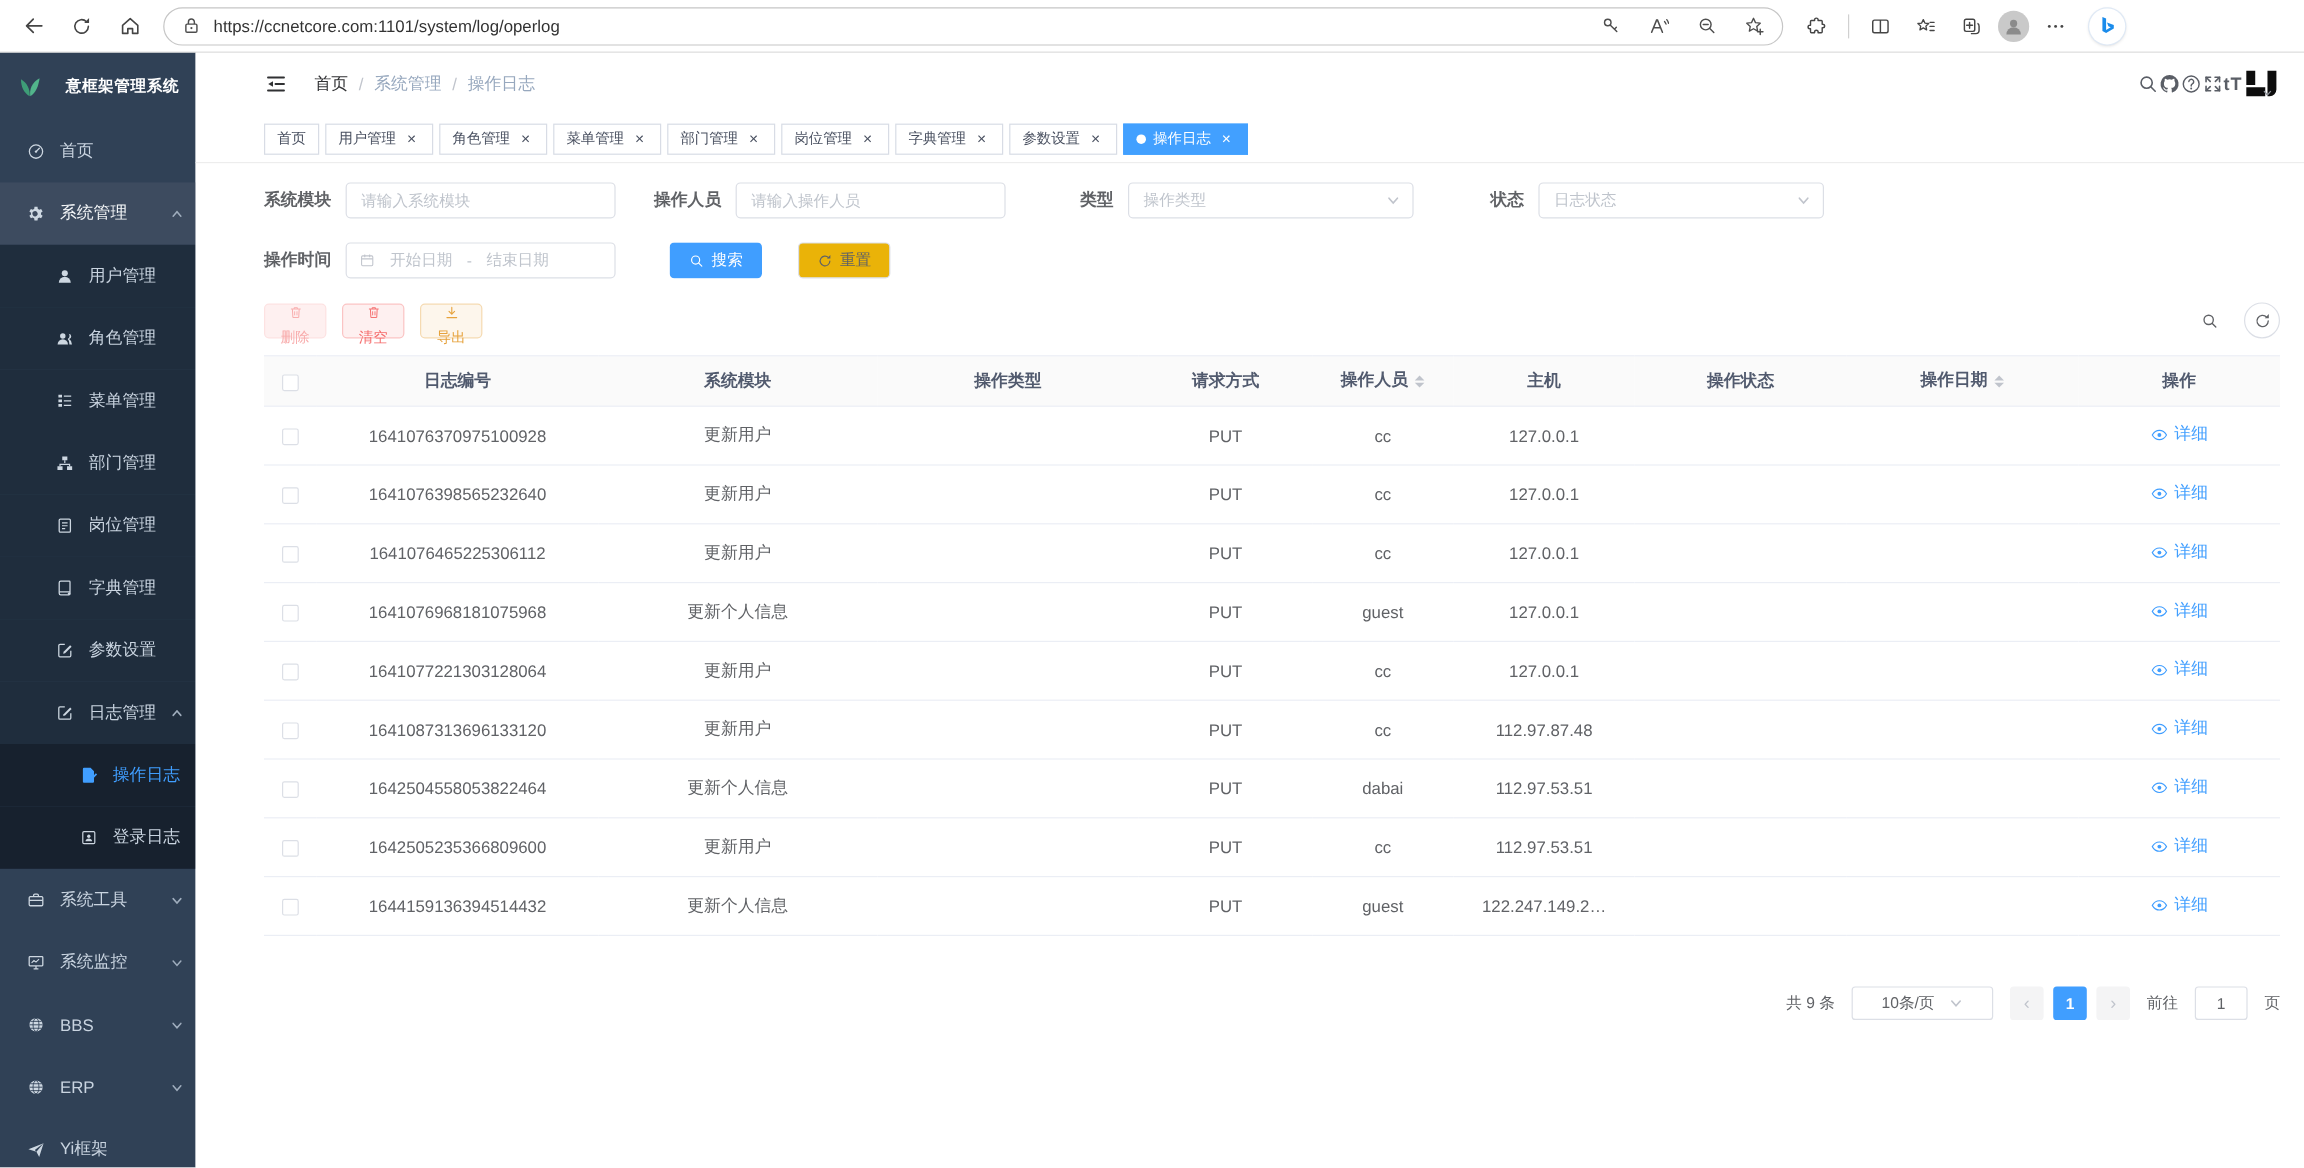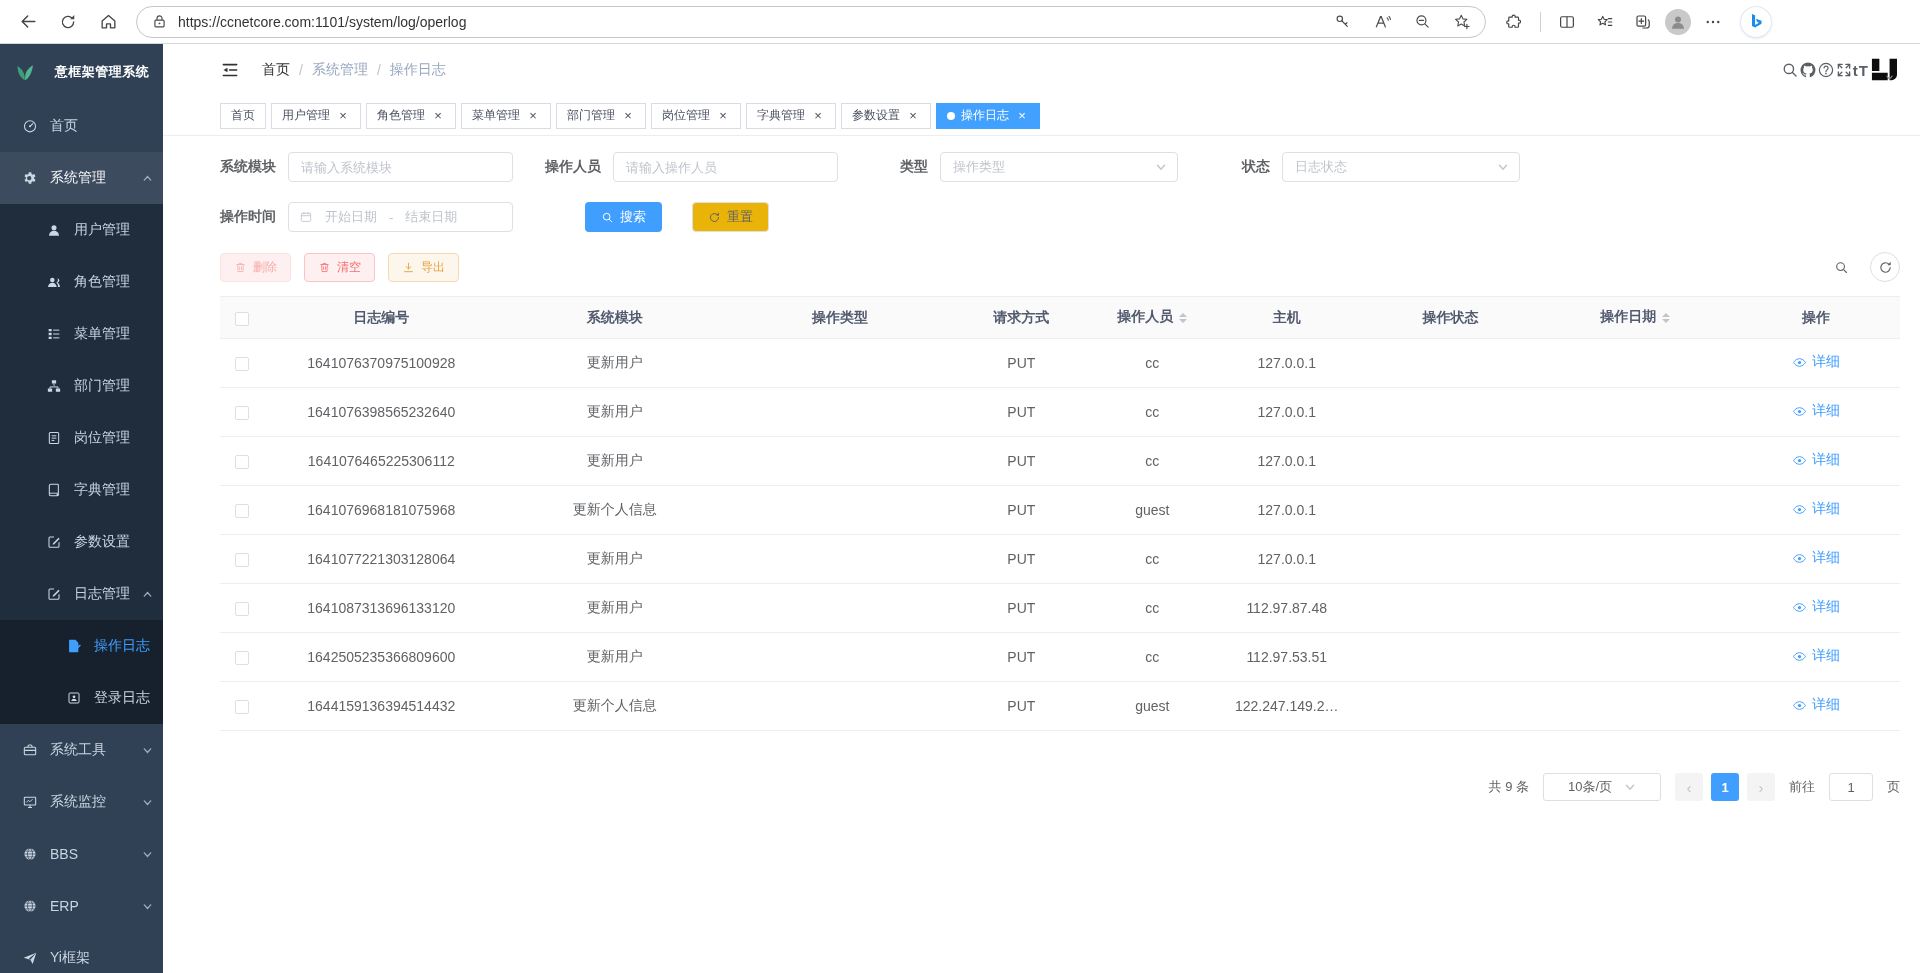--- a/index.html
+++ b/index.html
@@ -75,25 +75,25 @@
     color:#bfc4cc; font-size:13px; cursor:pointer; }
   .fselect .chev { width:12px; height:12px; color:#c0c4cc; }
   .g2 { margin-left:32px; } .g3 { margin-left:62px; } .g4 { margin-left:64px; }
   .daterange { width:225px; height:30px; border:1px solid #dcdfe6; border-radius:4px; display:flex;
     align-items:center; padding:0 10px; gap:12px; color:#bfc4cc; font-size:13px; }
   .daterange .cal { width:14px; height:14px; color:#c0c4cc; }
   .daterange .dsep { color:#bfc4cc; }
   .btn { height:30px; border-radius:4px; font-size:13px; display:inline-flex; align-items:center; gap:6px;
     padding:0 15px; border:1px solid transparent; cursor:pointer; background:#eab308; }
   .btn .bi { width:13px; height:13px; }
-  .btn-search { background:#409eff; color:#fff; margin-left:72px; }
+  .btn-search { background:#409eff; color:#fff; margin-left:45px; }
   .btn-reset { border-color:#dcdfe6; color:#606266; margin-left:30px; }
 
   .toolbar { display:flex; align-items:center; margin:18px 0 14px; }
-  .btn-sm { height:29px; font-size:12px; padding:0 13px; margin-right:13px; }
+  .btn-sm { height:29px; font-size:12px; padding:0 13px; margin-right:13px;flex-direction:column; }
   .btn-del { background:#fef0f0; border-color:#fde2e2; color:#f8abab; cursor:not-allowed; }
   .btn-clear { background:#fef0f0; border-color:#fbc4c4; color:#f56c6c; }
   .btn-export { background:#fdf6ec; border-color:#f5dab1; color:#e6a23c; }
   .rtools { margin-left:auto; display:flex; align-items:center; gap:14px; color:#606266; }
   .circ { width:30px; height:30px; border-radius:50%; display:flex; align-items:center; justify-content:center; cursor:pointer; }
   .circ.bordered { border:1px solid #dcdfe6; }
   .circ svg { width:15px; height:15px; }
 
   
   table { width:100%; border-collapse:collapse; table-layout:fixed; font-size:14px; color:#606266; }
@@ -809,20 +809,37 @@
               <td></td>
               <td></td>
               <td><a class="detail">
                   <svg class="eye ic">
                     <use href="#i-eye"></use>
                   </svg>
                   <span>详细</span>
                 </a></td>
             </tr>
 
+            <tr>
+              <td><span class="cb"></span></td>
+              <td>1642504558053822464</td>
+              <td>更新个人信息</td>
+              <td></td>
+              <td>PUT</td>
+              <td>dabai</td>
+              <td>112.97.53.51</td>
+              <td></td>
+              <td></td>
+              <td><a class="detail">
+                  <svg class="eye ic">
+                    <use href="#i-eye"></use>
+                  </svg>
+                  <span>详细</span>
+                </a></td>
+            </tr>
 
             <tr>
               <td><span class="cb"></span></td>
               <td>1642505235366809600</td>
               <td>更新用户</td>
               <td></td>
               <td>PUT</td>
               <td>cc</td>
               <td>112.97.53.51</td>
               <td></td>

